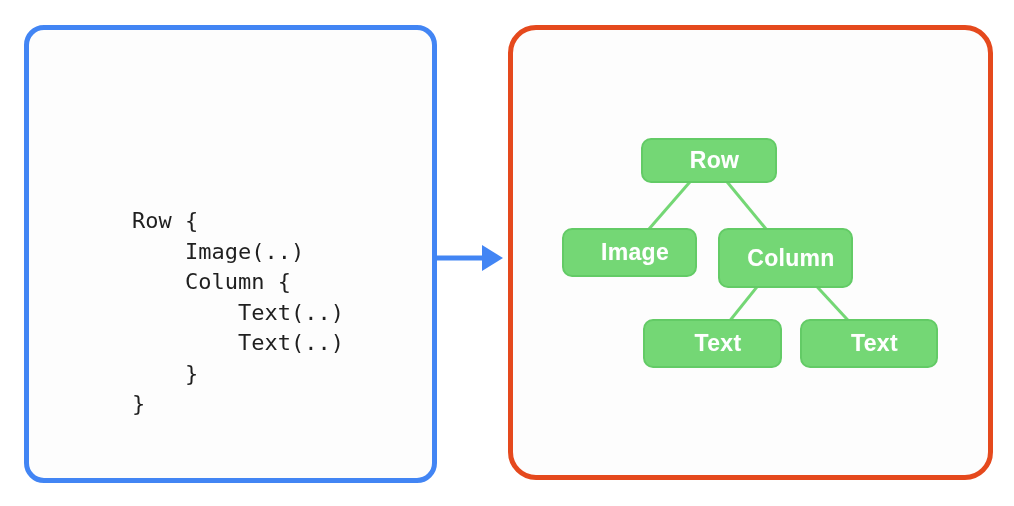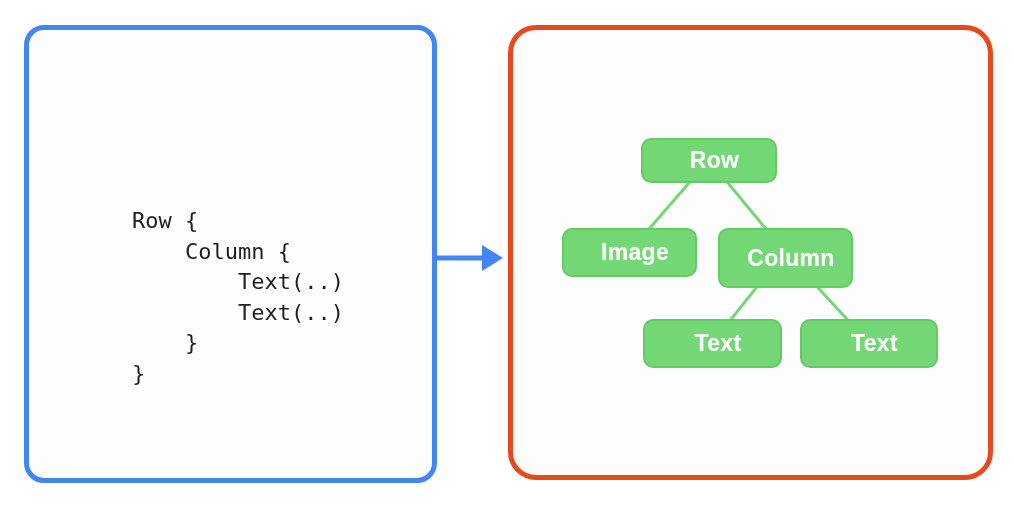--- a/index.html
+++ b/index.html
@@ -85,21 +85,21 @@
   .node-column { left: 718px; top: 228px; width: 135px; height: 60px; }
   .node-text1  { left: 643px; top: 319px; width: 139px; height: 49px; }
   .node-text2  { left: 800px; top: 319px; width: 138px; height: 49px; }
 </style>
 </head>
 <body>
 
 <div class="canvas">
 
   <div class="code-panel">
-    <pre class="code-block"><div class="code-line">Row {</div><div class="code-line">    Column {</div><div class="code-line">        Text(..)</div><div class="code-line">        Text(..)</div><div class="code-line">    }</div><div class="code-line">}</div></pre>
+    <pre class="code-block"><div class="code-line">Row {</div><div class="code-line">    Image(..)</div><div class="code-line">    Column {</div><div class="code-line">        Text(..)</div><div class="code-line">        Text(..)</div><div class="code-line">    }</div><div class="code-line">}</div></pre>
   </div>
 
   <svg class="arrow-svg" width="70" height="28" viewBox="0 0 70 28">
     <rect x="0" y="11.5" width="50" height="5" fill="#4285f4"></rect>
     <polygon points="46,1 67,14 46,27" fill="#4285f4"></polygon>
   </svg>
 
   <div class="tree-panel"></div>
 
   <svg class="edges-svg" width="485" height="455" viewBox="0 0 485 455">

